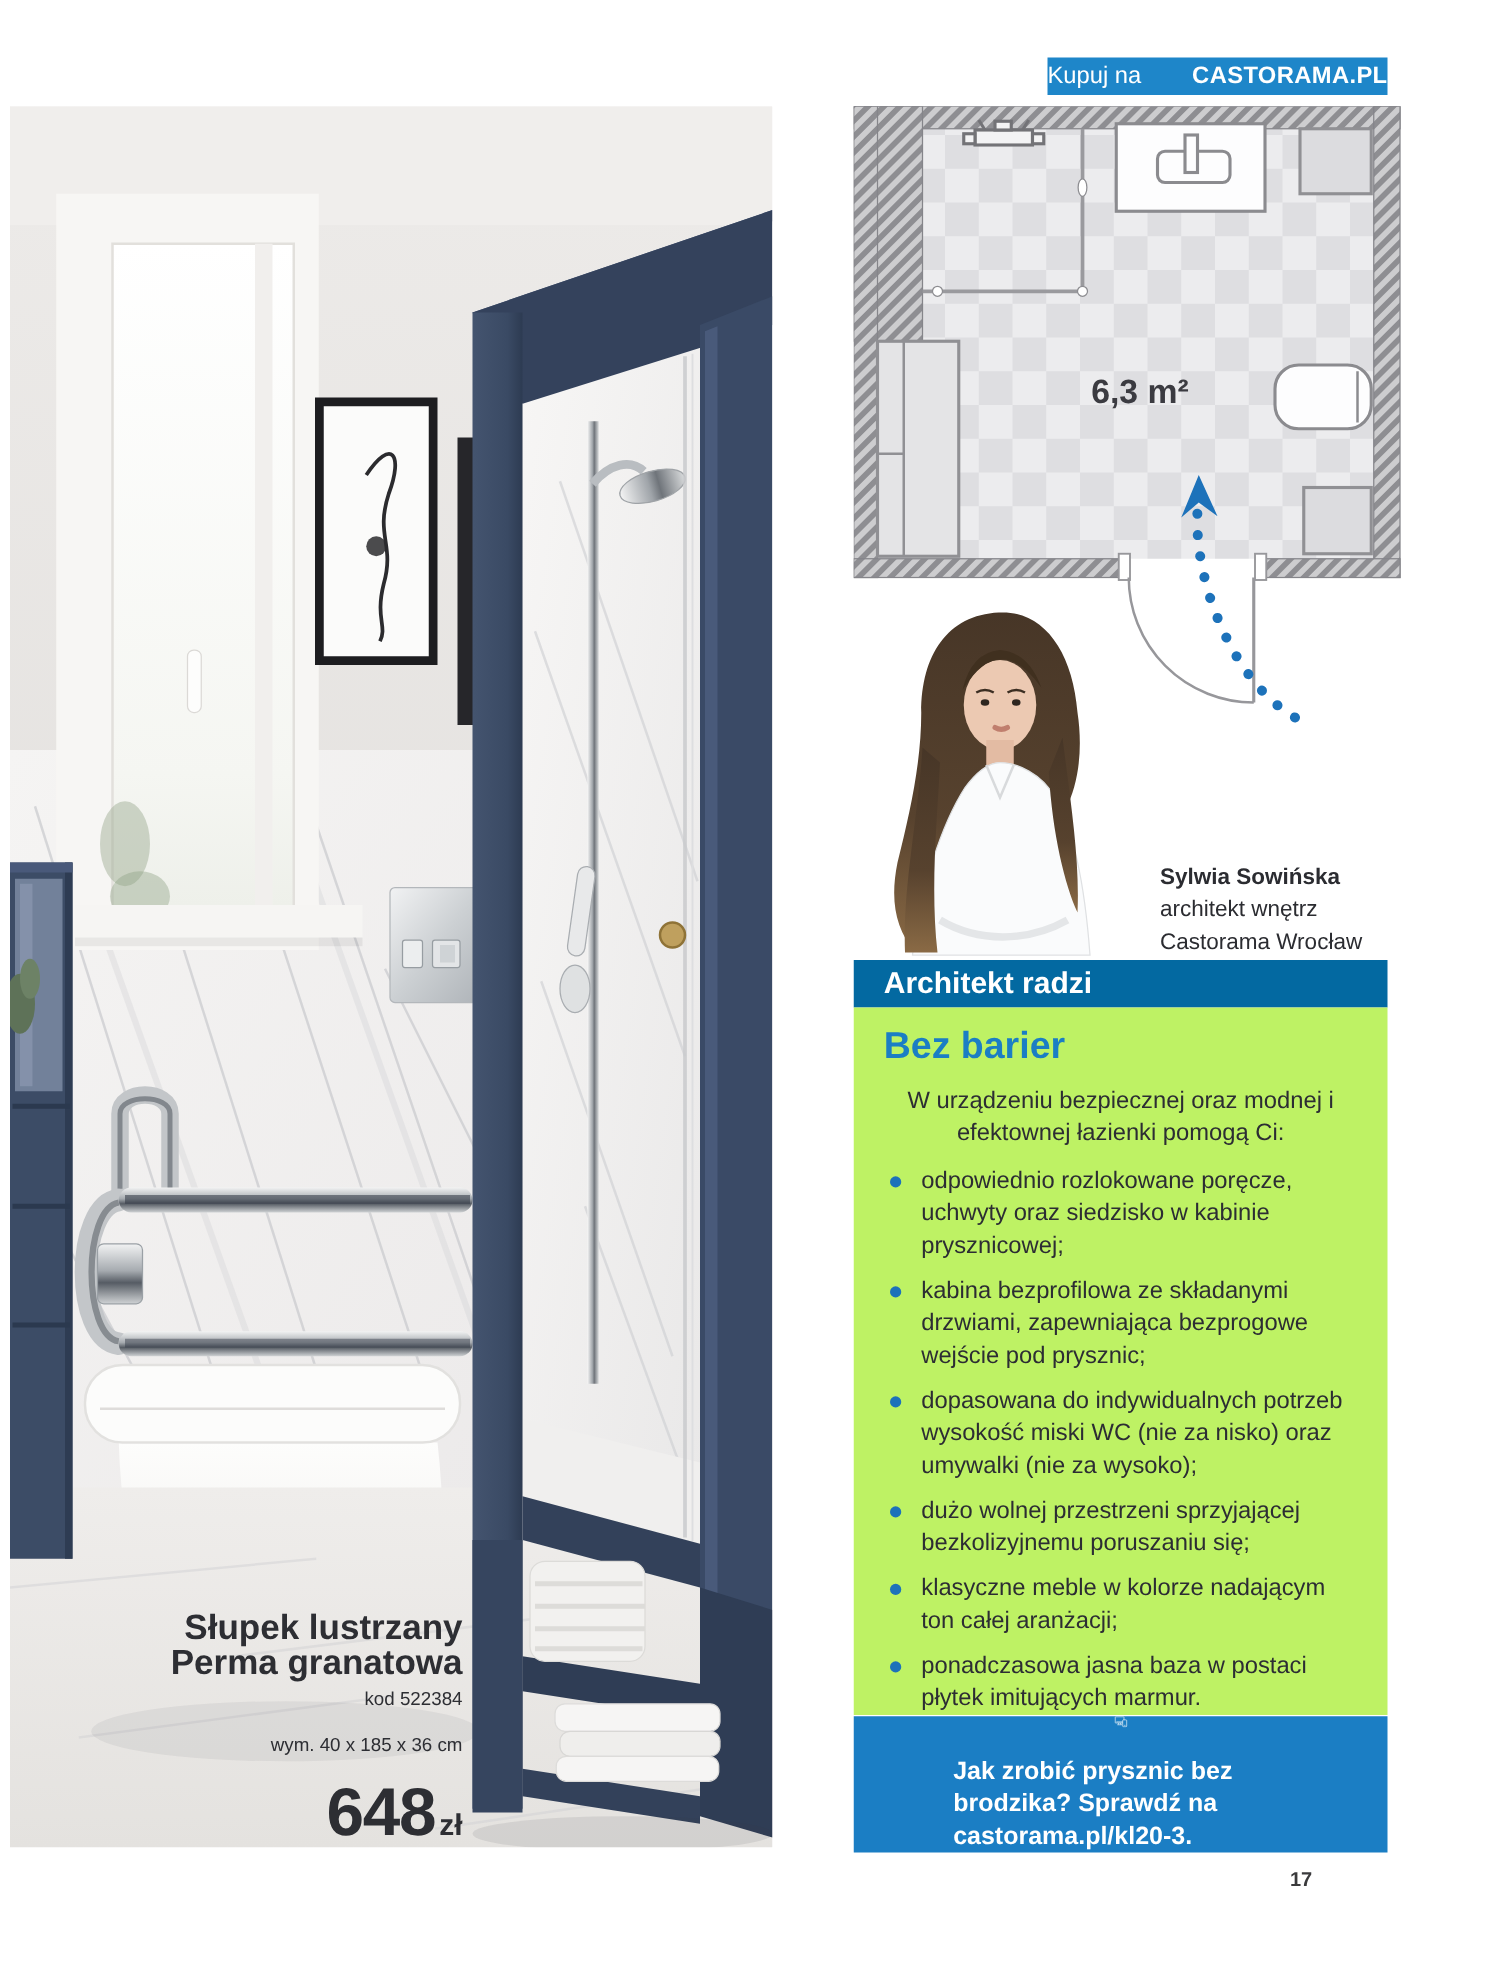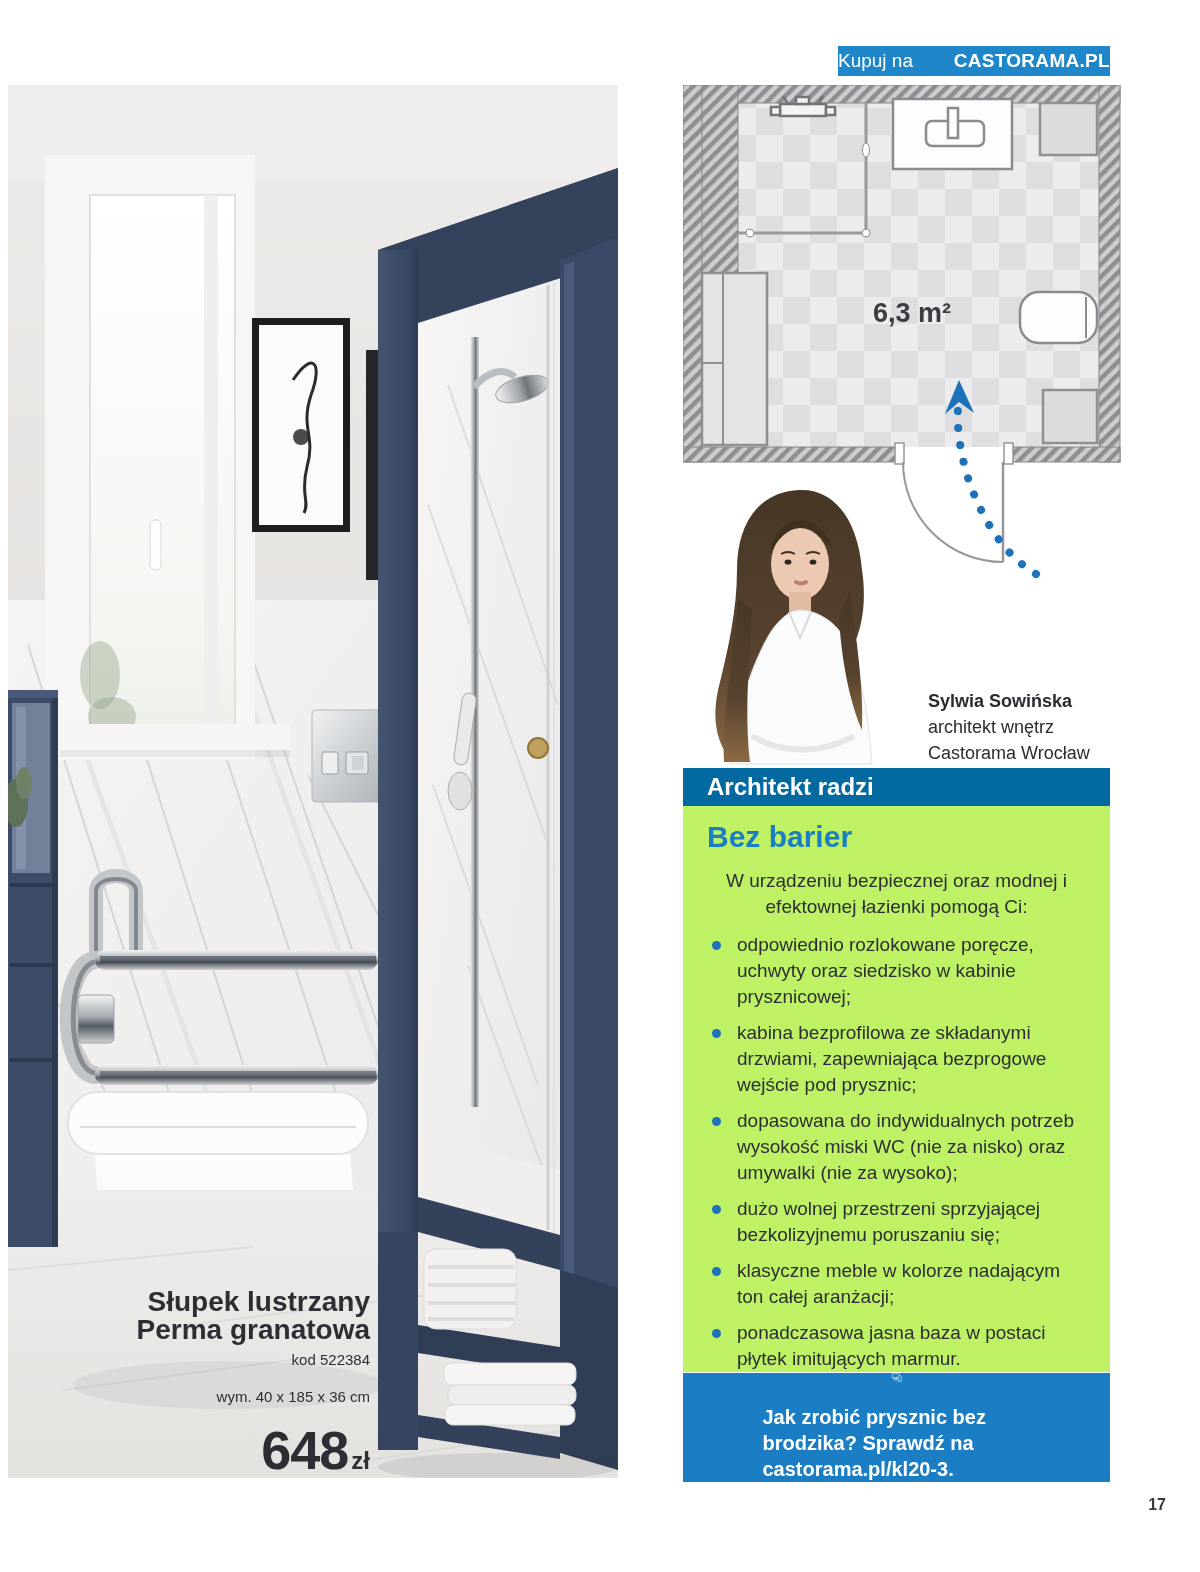--- a/index.html
+++ b/index.html
@@ -36,21 +36,21 @@
   .advice-list{list-style:none;margin:0;padding:0;}
   .advice-list li{position:relative;padding-left:30px;margin-bottom:10px;font-size:19px;line-height:26px;color:#2c2d33;}
   .advice-list .dot{position:absolute;left:5px;top:9px;width:9px;height:9px;border-radius:50%;background:#1d72ba;}
 
   
   .info-box{position:absolute;left:683px;top:1373px;width:427px;height:109px;background:#1b7ec4;
     display:flex;align-items:center;box-sizing:border-box;padding:0 18px;gap:22px;flex-direction:column;}
   .info-box .txt{color:#fff;font-weight:bold;font-size:20px;line-height:26px;width:268px;}
 
   
-  .page-number{position:absolute;left:1126px;top:1496px;width:40px;text-align:right;
+  .page-number{position:absolute;left:1032px;top:1496px;width:40px;
     font-size:16px;font-weight:bold;color:#3a3a3c;}
 
   
   .photo{position:absolute;left:8px;top:85px;width:610px;height:1393px;overflow:hidden;}
   .photo svg{display:block;}
 
   
   .product-info{position:absolute;left:120px;top:1288px;width:250px;text-align:right;color:#2d2e33;}
   .product-info .pname{font-size:28px;font-weight:bold;line-height:28px;}
   .product-info .pcode{font-size:15px;margin-top:7px;}

